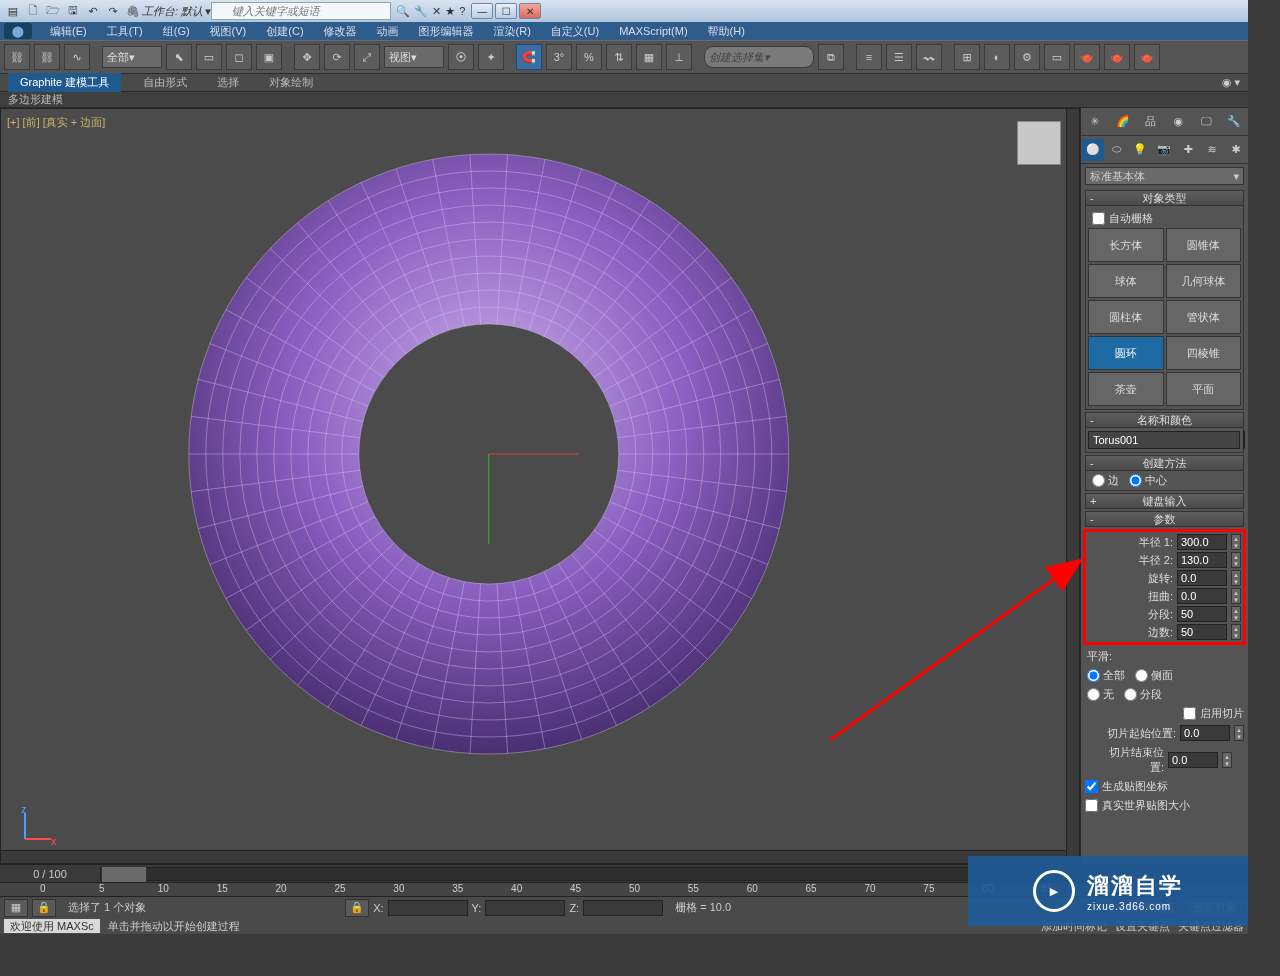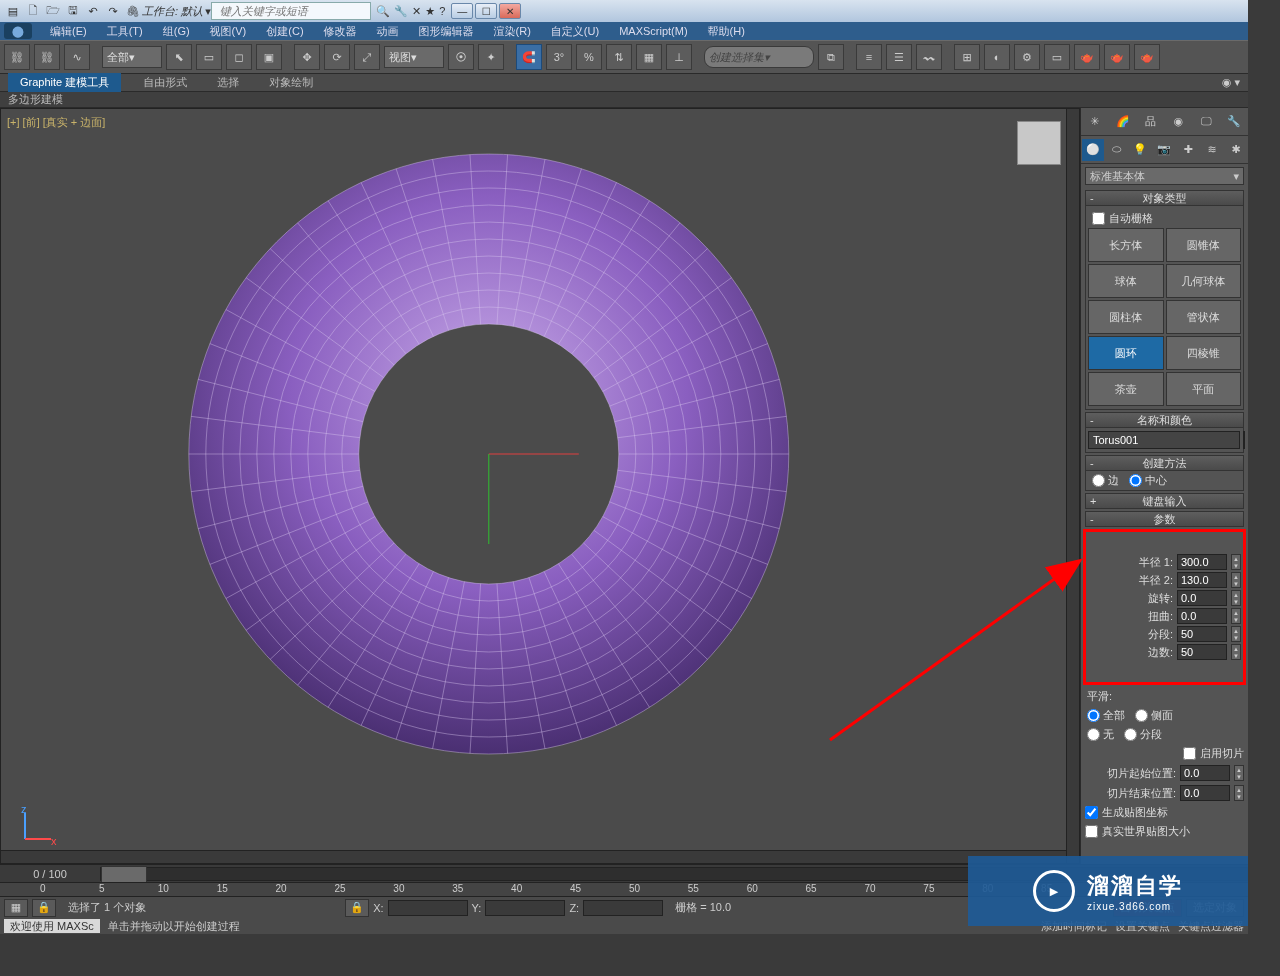--- a/index.html
+++ b/index.html
@@ -4,21 +4,21 @@
 <style>
 * { margin: 0; padding: 0; box-sizing: border-box; font-family: "Microsoft YaHei", Arial, sans-serif; font-size: 11px; }
 body { width: 1248px; height: 976px; background: #3a3a3a; color: #cccccc; overflow: hidden; position: relative; }
 
 
 .titlebar { height: 22px; background: linear-gradient(#d8e3ef, #b1c6de); display: flex; align-items: center; padding: 0 4px; color: #333; }
 .titlebar .qat { display: flex; gap: 2px; align-items: center; }
 .titlebar .qat .qbtn { width: 18px; height: 18px; display: flex; align-items: center; justify-content: center; }
 .titlebar .ws-label { margin-left: 0; font-style: italic; }
 .titlebar .center { flex: 1; text-align: center; color: #2a4d7a; font-weight: bold; }
-.titlebar .search { width: 160px; height: 18px; background: #f4f8fc; border: 1px solid #8aa; font-style: italic; color: #888; padding: 0 8px; }
+.titlebar .search { width: 180px; height: 18px; background: #f4f8fc; border: 1px solid #8aa; font-style: italic; color: #888; padding: 0 20px; }
 .titlebar .righticons { display: flex; gap: 4px; margin: 0 6px; }
 .titlebar .winbtns { display: flex; gap: 2px; }
 .titlebar .winbtn { width: 22px; height: 16px; background: linear-gradient(#e8eef7,#b8cde4); border: 1px solid #6a88aa; border-radius: 2px; display:flex; align-items:center; justify-content:center; font-size:10px; }
 .titlebar .winbtn.close { background: linear-gradient(#f3a8a0,#d96a5a); }
 
 
 .menubar { height: 18px; background: #2e5d8c; display: flex; align-items: center; padding: 0 4px; gap: 0; color: #dde; }
 .menubar .appicon { width: 28px; height: 16px; background: #1a4060; border-radius: 3px; margin-right: 8px; display:flex;align-items:center;justify-content:center;color:#7ad; }
 .menubar .mitem { padding: 0 10px; cursor: default; }
 
@@ -60,21 +60,21 @@
 .btnGrid .pbtn { height:34px; background:#666; border:1px solid #333; display:flex;align-items:center;justify-content:center; color:#ddd; }
 .btnGrid .pbtn.sel { background:#1e6aa5; color:#fff; }
 .chkrow { display:flex; align-items:center; gap:4px; padding:2px 4px; color:#ddd; }
 .chkrow input { margin:0; }
 .namecolor { display:flex; gap:3px; padding:3px 2px; }
 .namecolor input { flex:1; height:18px; background:#444; border:1px solid #222; color:#fff; padding:0 4px; }
 .namecolor .swatch { width:22px; height:18px; background:#9966cc; border:1px solid #222; }
 .radiorow { display:flex; gap:10px; padding:2px 6px; align-items:center; color:#ddd; }
 .radiorow label { display:flex; align-items:center; gap:3px; }
 
-.highlightbox { border: 3px solid #ff0000; padding: 20px 2px; margin: 2px 2px; }
+.highlightbox { border: 3px solid #ff0000; padding: 0 2px; margin: 2px 2px; }
 .paramrow { display:flex; align-items:center; justify-content:flex-end; gap:4px; margin:2px 0; }
 .paramrow .plabel { flex:1; text-align:right; color:#ddd; }
 .paramrow .spinner { width:50px; height:16px; background:#3a3a3a; border:1px solid #222; color:#fff; padding:0 3px; display:flex; align-items:center; }
 .paramrow .updown { width:10px; height:16px; background:#666; border:1px solid #333; display:flex; flex-direction:column; }
 .paramrow .updown div { flex:1; display:flex;align-items:center;justify-content:center;font-size:6px;line-height:1; }
 
 
 .redarrow { position:absolute; pointer-events:none; }
 
 
@@ -462,21 +462,21 @@
         <span>启用切片</span>
       </div>
     <div class="paramrow" style="padding:0 4px">
         <span class="plabel">切片起始位置:</span>
         <div class="spinner">0.0</div>
         <div class="updown">
           <div>▲</div>
           <div>▼</div>
         </div>
       </div>
-    <div class="paramrow" style="padding:0 4px">
+    <div class="paramrow" style="padding:0 16px">
         <span class="plabel">切片结束位置:</span>
         <div class="spinner">0.0</div>
         <div class="updown">
           <div>▲</div>
           <div>▼</div>
         </div>
       </div>
     <div class="chkrow">
         <input type="checkbox" checked="" style="">
         <span>生成贴图坐标</span>

